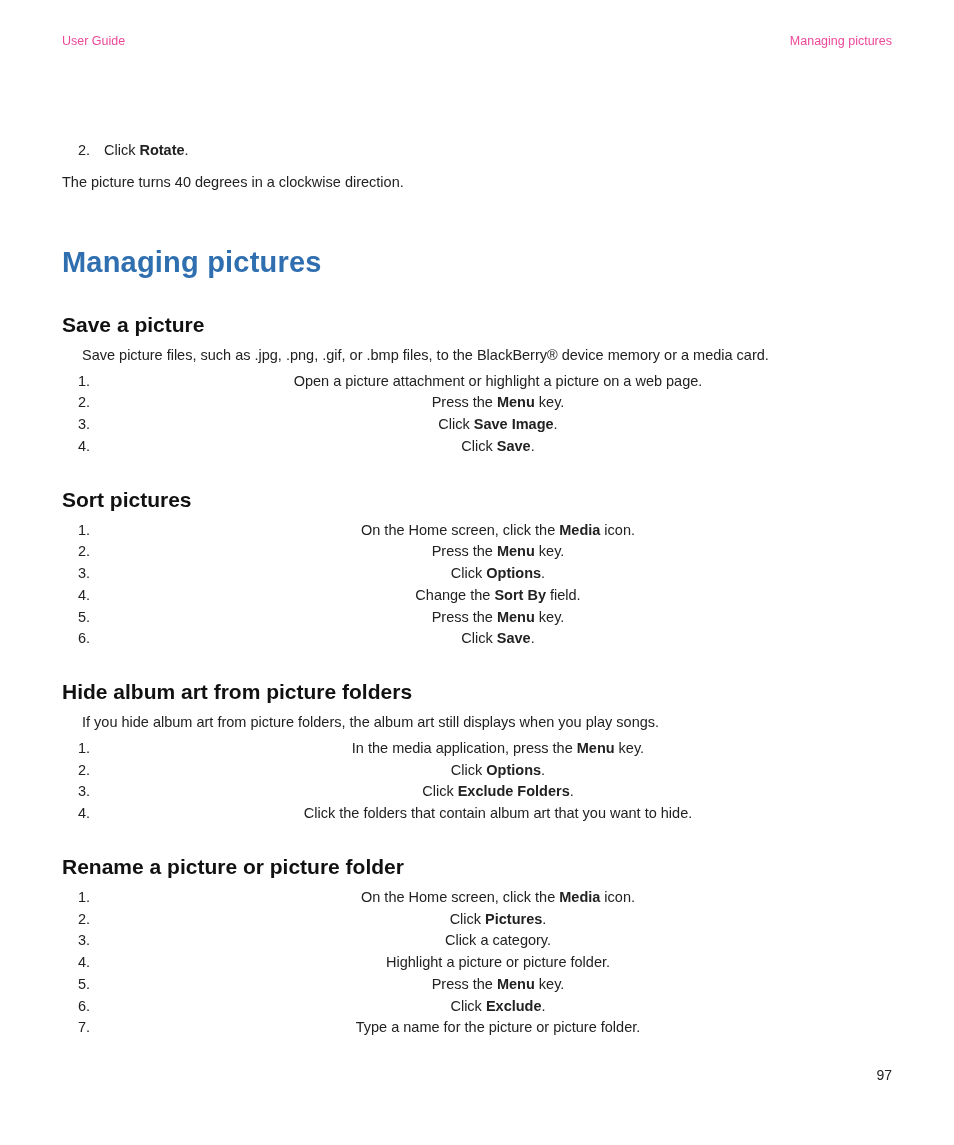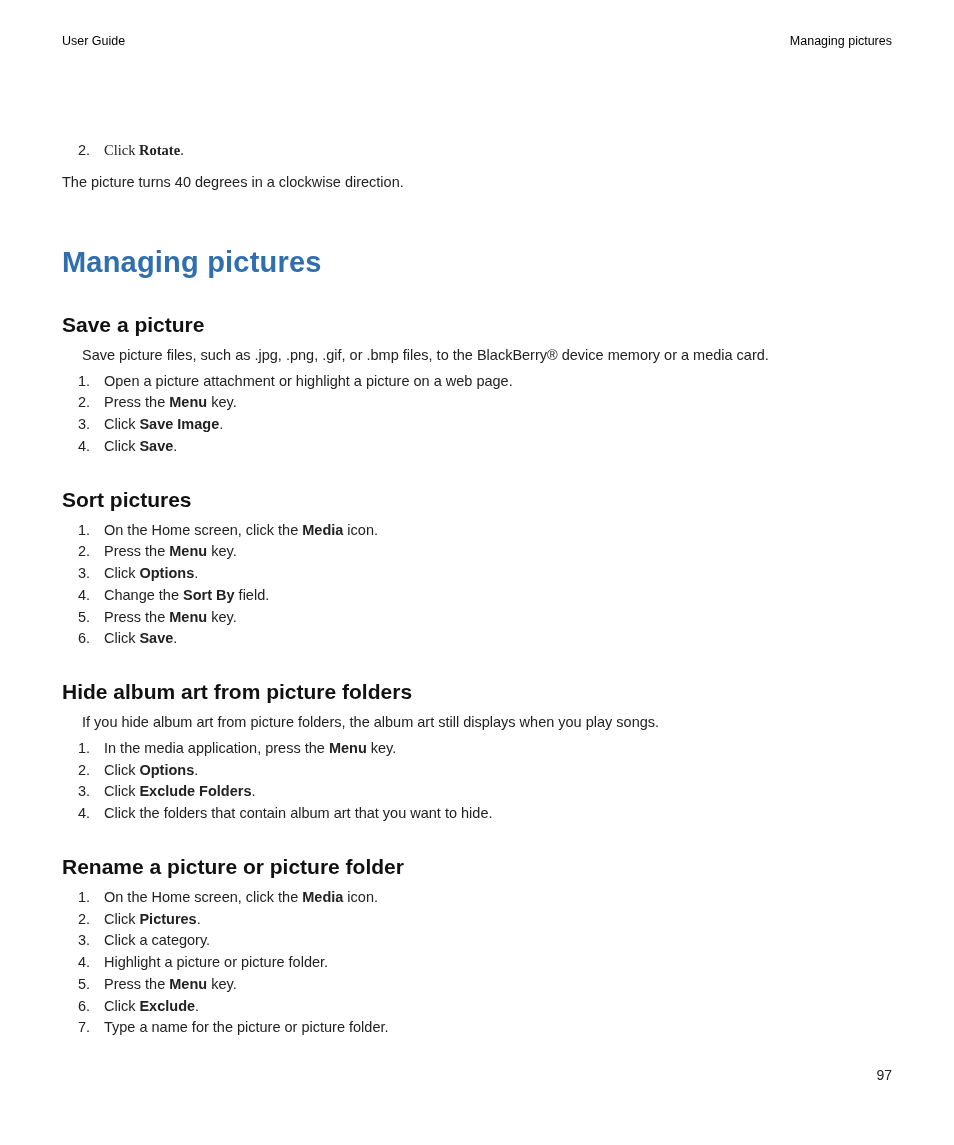--- a/index.html
+++ b/index.html
@@ -10,31 +10,31 @@
     background: #fff;
     position: relative;
   }
   .page {
     padding: 34px 62px 40px 62px;
   }
   .hdr {
     display: flex;
     justify-content: space-between;
     font-size: 12.5px;
-    color: #000000;
+    color: #ec4899;
     margin-bottom: 92px;
   }
   .intro-list {
     margin-left: 14px;
     font-size: 14.5px;
     line-height: 1.5;
   }
   .intro-list .row { display: flex; }
   .intro-list .num { width: 28px; flex: none; text-align: left; padding-left: 2px; }
-  .intro-list .txt { flex: 1; font-family: Liberation Serif, serif; }
+  .intro-list .txt { flex: 1; }
   .intro-note {
     font-size: 14.5px;
     margin-top: 12px;
     margin-bottom: 56px;
   }
   h1.section {
     color: #2f6fb0;
     font-size: 29px;
     font-weight: 600;
     margin-bottom: 34px;
@@ -54,21 +54,21 @@
   }
   ol.steps {
     list-style: none;
     margin-left: 14px;
     margin-bottom: 30px;
     font-size: 14.5px;
     line-height: 1.5;
   }
   ol.steps li { display: flex; }
   ol.steps li .num { width: 28px; flex: none; padding-left: 2px; }
-  ol.steps li .txt { flex: 1; }
+  ol.steps li .txt { flex: 1; text-align: center; }
   .pgnum {
     position: absolute;
     bottom: 62px;
     right: 62px;
     font-size: 14px;
   }
   b { font-weight: 700; }
 </style>
 </head>
 <body>

